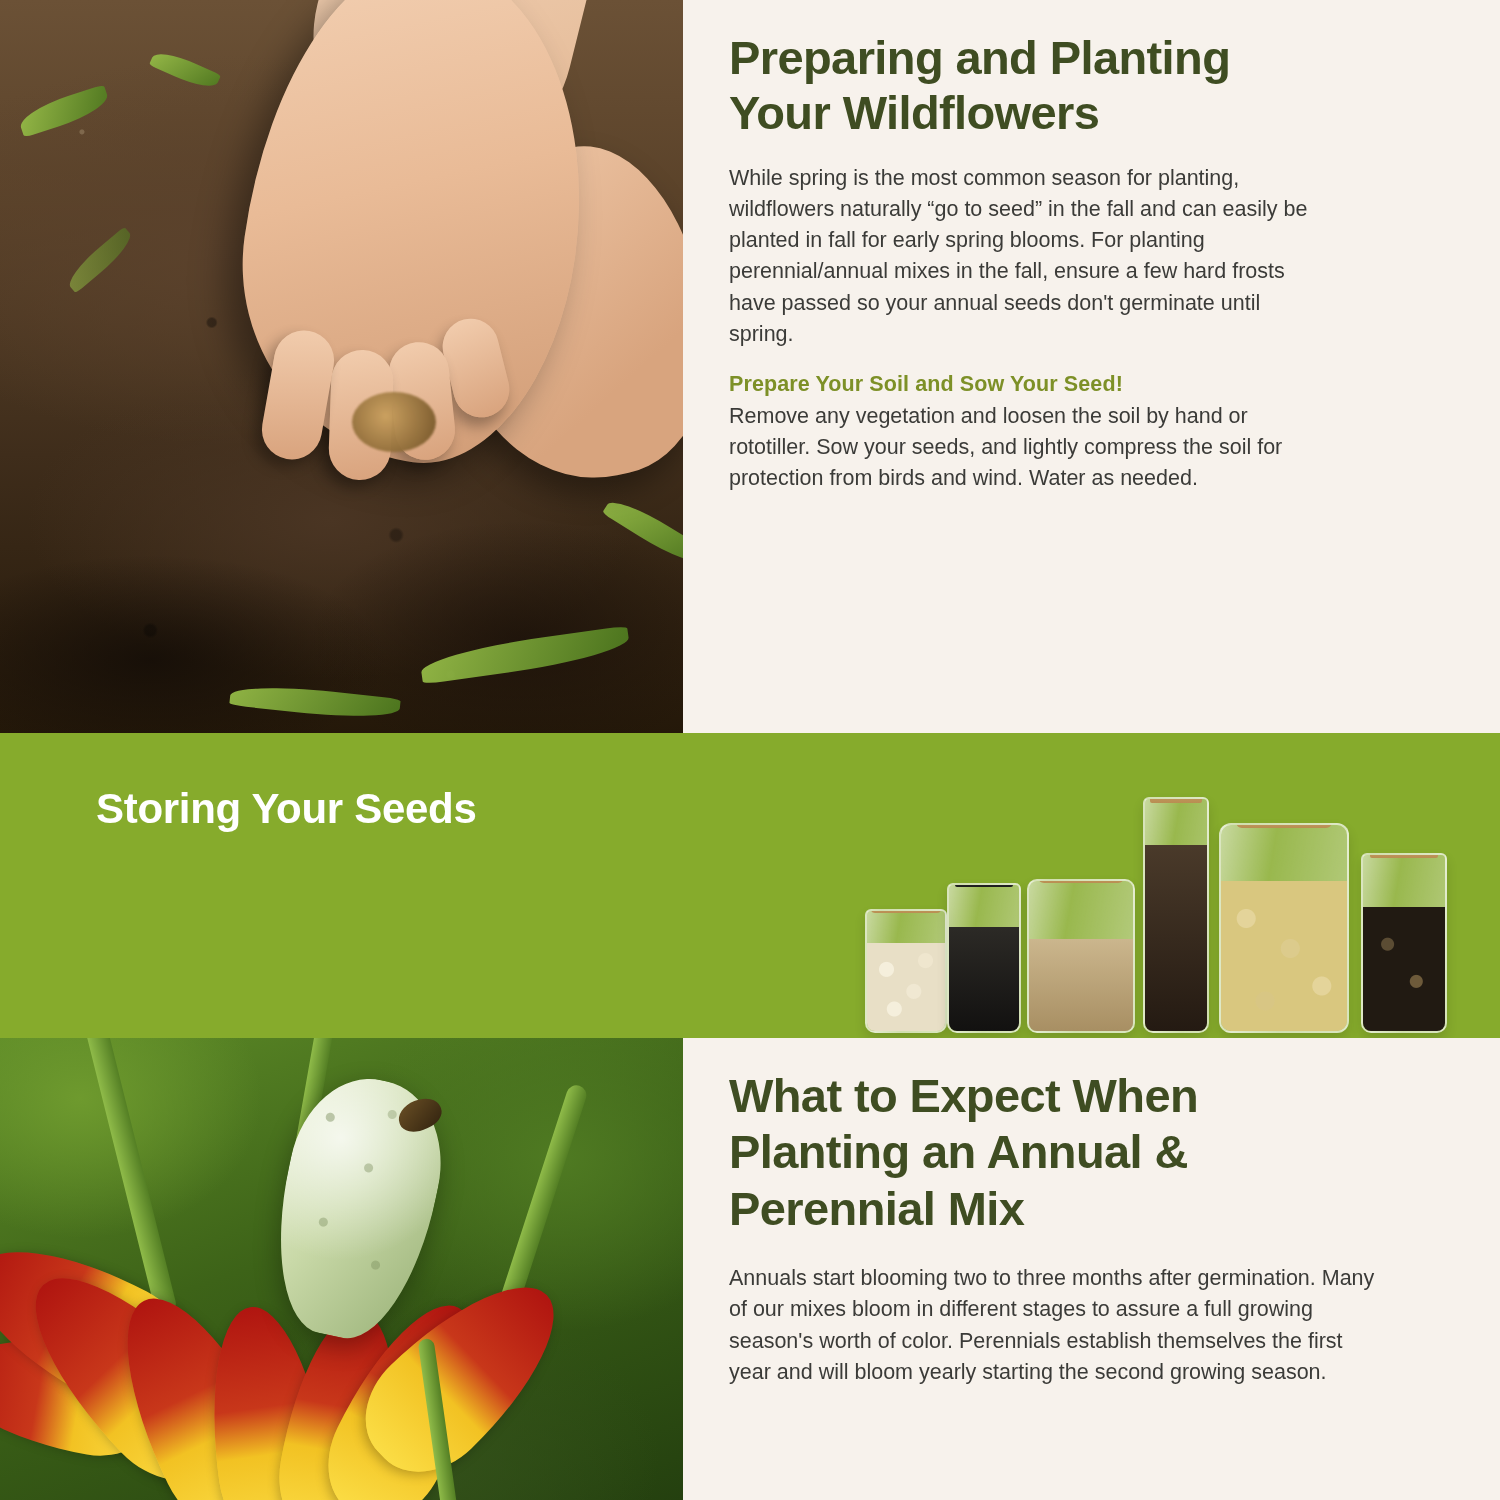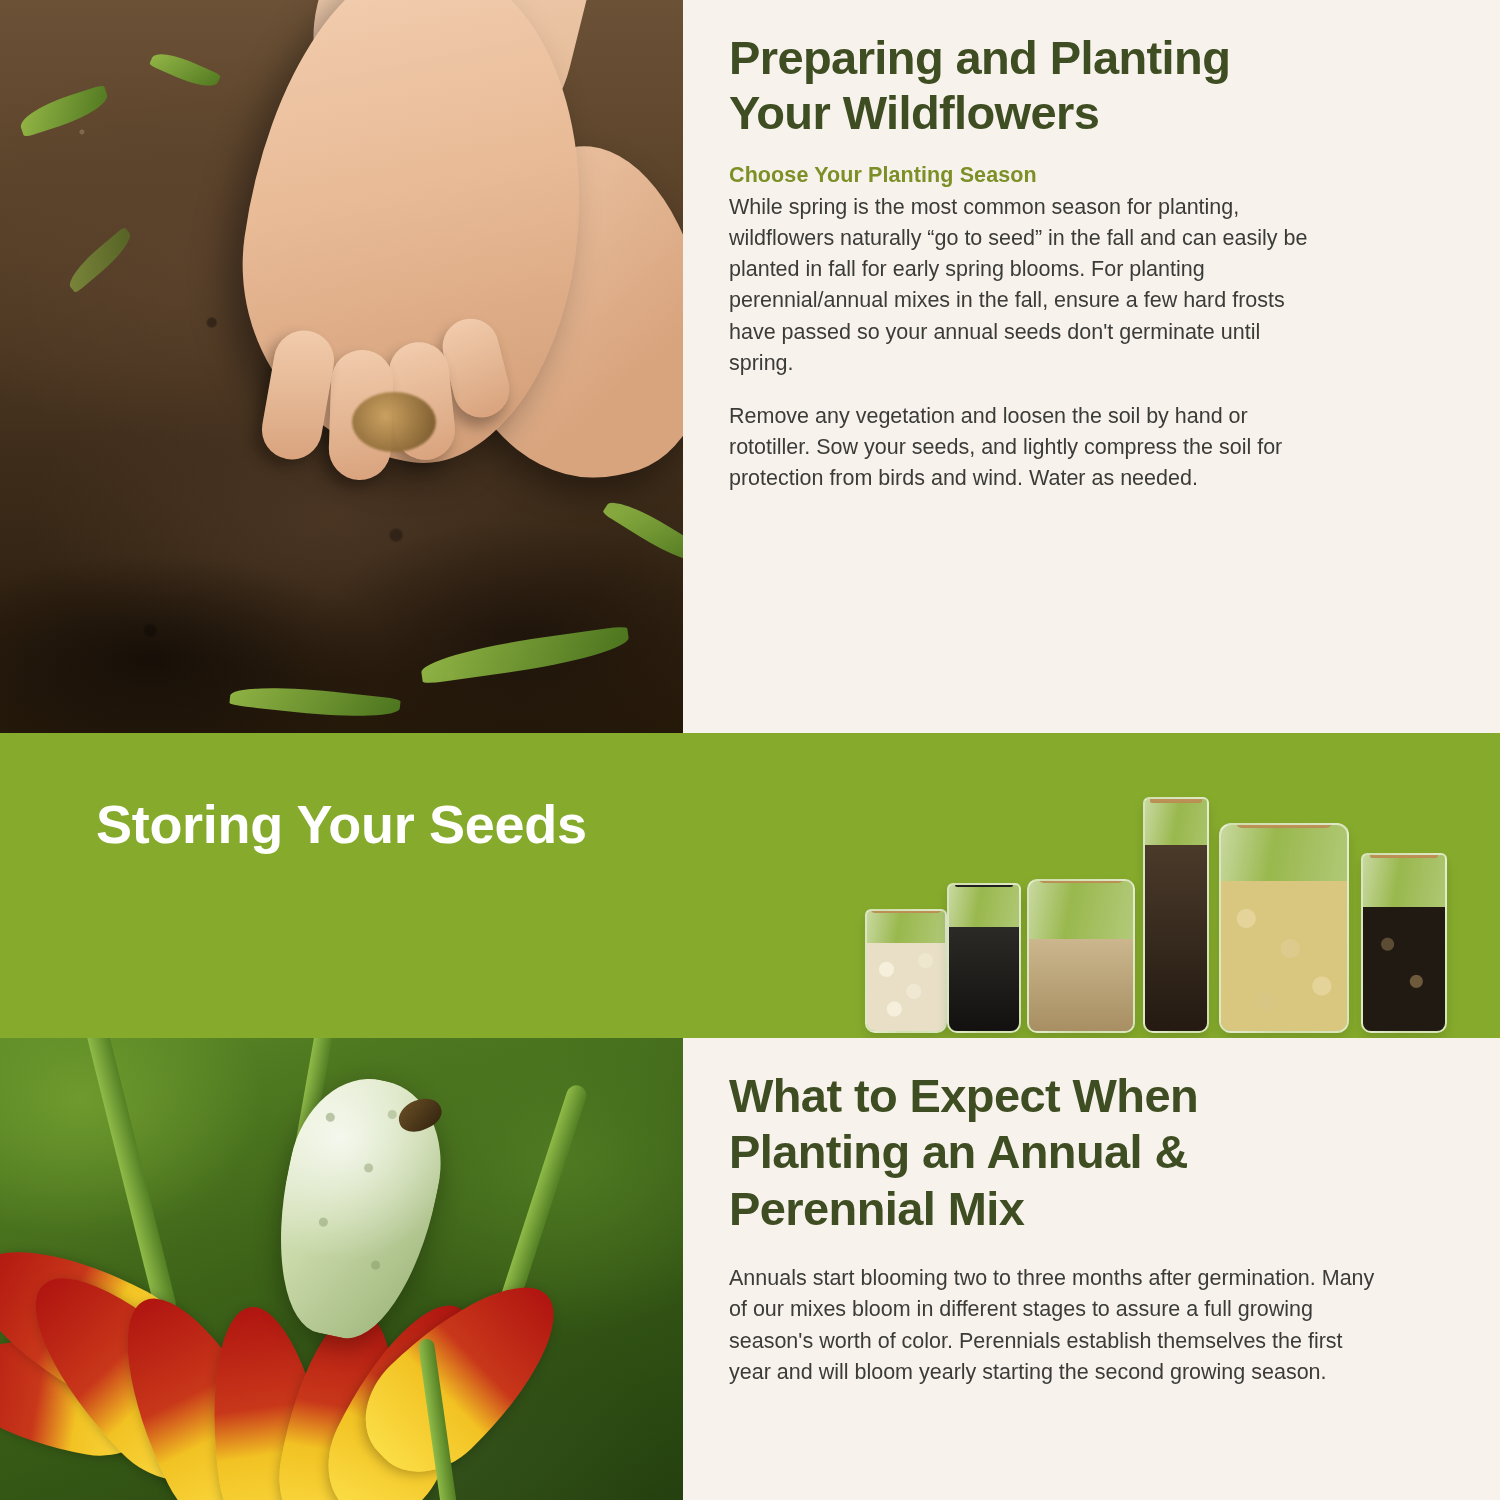--- a/index.html
+++ b/index.html
@@ -156,24 +156,24 @@
     left: 0; top: 733px;
     width: 1500px; height: 305px;
     background: #86ab2c;
   }
   .green-inner {
     position: absolute;
     left: 96px; top: 52px;
     width: 660px;
   }
   .h2 {
-    font-size: 54px;
+    font-size: 42px;
     font-weight: bold;
     color: #ffffff;
-    margin: 8px 0 22px 0;
+    margin: 0 0 22px 0;
     letter-spacing: -0.3px;
   }
   .green-para {
     font-size: 21.5px;
     line-height: 1.45;
     color: #ffffff;
     margin: 0;
   }
 
   .jars {
@@ -349,24 +349,24 @@
       <div class="finger f2"></div>
       <div class="finger f1"></div>
       <div class="seedpile"></div>
       <div class="leaf l5"></div>
       <div class="leaf l6"></div>
     </div>
 
     <div class="top-text">
       <h1 class="h1">Preparing and Planting Your Wildflowers</h1>
 
-      <h2 class="sub-h">Choose Your Planting Season</h2>
       <p class="para">While spring is the most common season for planting, wildflowers naturally “go to seed” in the fall and can easily be planted in fall for early spring blooms. For planting perennial/annual mixes in the fall, ensure a few hard frosts have passed so your annual seeds don't germinate until spring.</p>
 
 
+      <h2 class="sub-h">Prepare Your Soil and Sow Your Seed!</h2>
       <p class="para last">Remove any vegetation and loosen the soil by hand or rototiller. Sow your seeds, and lightly compress the soil for protection from birds and wind. Water as needed.</p>
     </div>
   </div>
 
   <div class="sec-green">
     <div class="green-inner">
       <h2 class="h2">Storing Your Seeds</h2>
     </div>
 
     <div class="jars">

